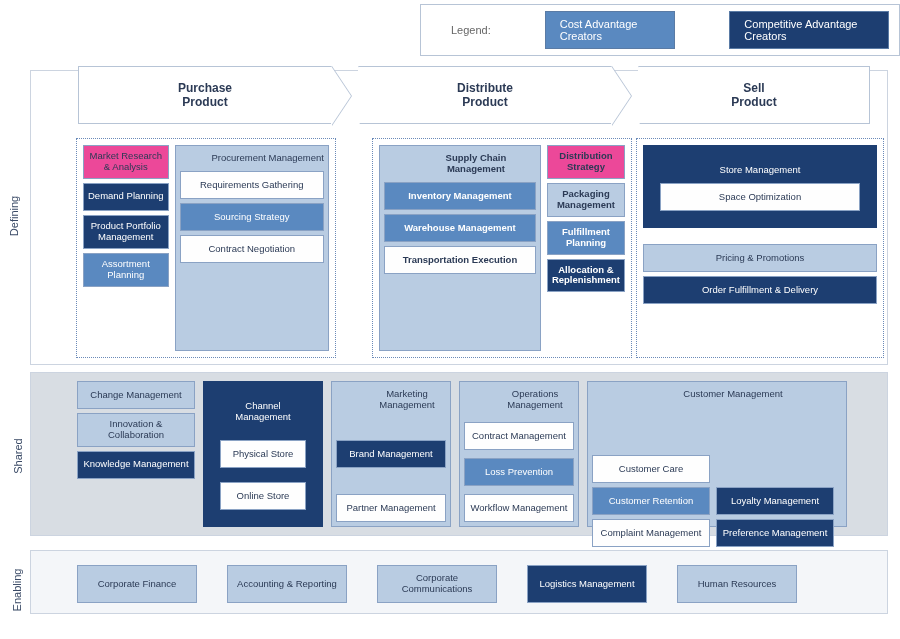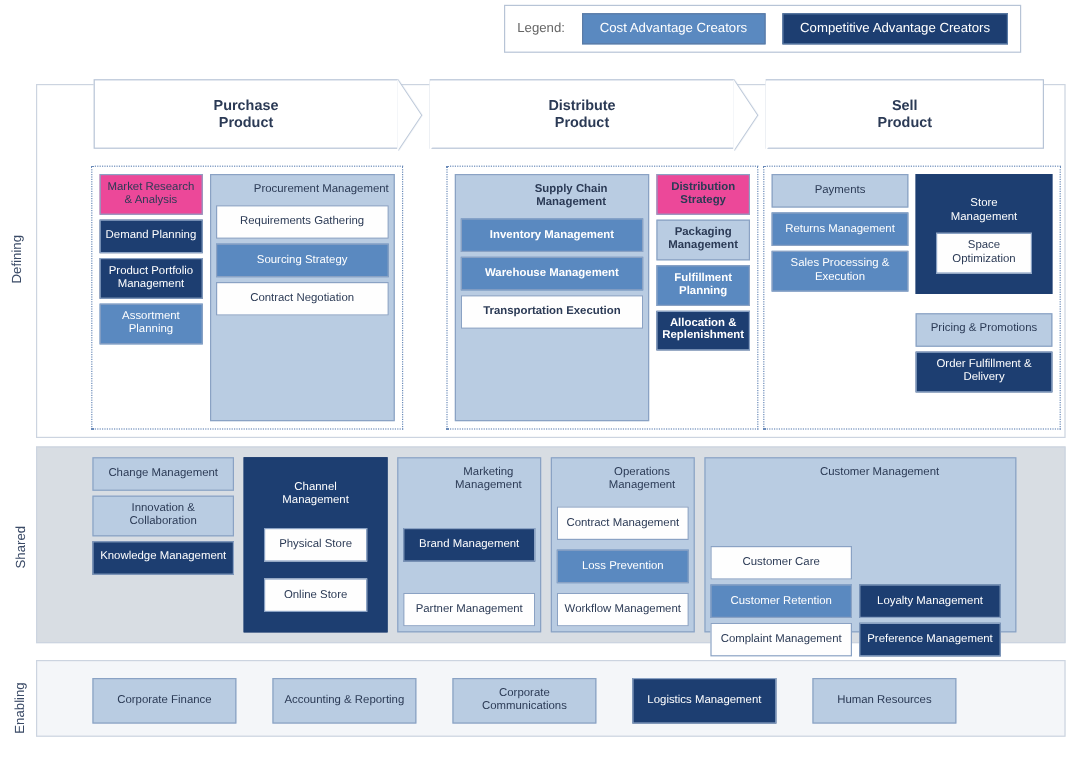--- a/index.html
+++ b/index.html
@@ -15,26 +15,27 @@
   .legend {
     position: absolute;
     top: 4px; left: 420px;
     border: 1px solid #b7c4d6;
     padding: 6px 10px;
     display: flex;
     align-items: center;
     gap: 14px;
     background: #fff;
   }
-  .legend-label { color: #666; font-size: 11px; }
+  .legend-label { color: #666; font-size: 11px; margin-left: 20px; }
   .legend-chip {
     padding: 6px 14px;
     color: #fff;
     font-size: 11px;
     border: 1px solid #5a7ba5;
+    margin-left: 40px;
   }
   .chip-cost { background: #5a89c0; }
   .chip-comp { background: #1d3e71; }
 
   
   .frame {
     position: absolute;
     top: 70px; left: 30px;
     width: 858px;
     height: 295px;
@@ -210,25 +211,20 @@
   </div>
   <div class="stack">
     <div class="card c-header">Distribution Strategy</div>
     <div class="card c-light">Packaging Management</div>
     <div class="card c-cost">Fulfillment Planning</div>
     <div class="card c-comp">Allocation &amp; Replenishment</div>
   </div>
 </div>
 
 <div class="col col3">
-  <div class="stack">
-    <div class="card c-light">Payments</div>
-    <div class="card c-cost">Returns Management</div>
-    <div class="card c-cost">Sales Processing &amp; Execution</div>
-  </div>
   <div class="stack">
     <div class="group-dark">
       <div class="group-title">Store Management</div>
       <div class="card c-white">Space Optimization</div>
     </div>
     <div style="height:8px"></div>
     <div class="card c-light">Pricing &amp; Promotions</div>
     <div class="card c-comp">Order Fulfillment &amp; Delivery</div>
   </div>
 </div>

